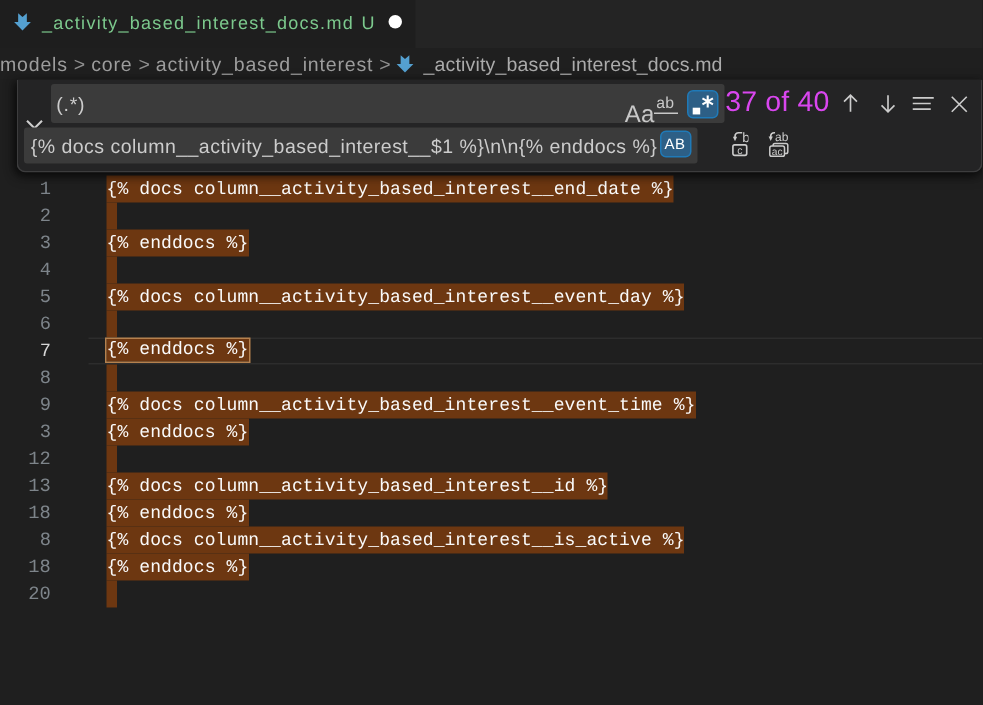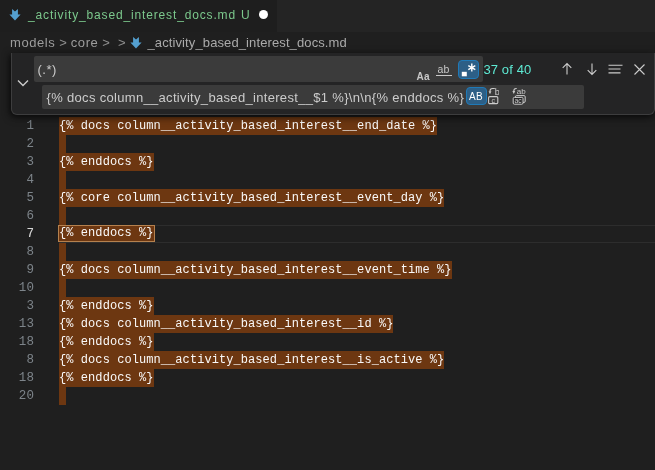--- a/index.html
+++ b/index.html
@@ -5,94 +5,95 @@
   * { margin:0; padding:0; box-sizing:border-box; }
   html,body { width:655px; height:470px; background:#1f1f1f; overflow:hidden;
     font-family:"Liberation Sans", sans-serif; }
   
   .tabbar { height:32px; background:#242424; display:flex; }
   .tab { width:277px; height:32px; background:#1e1e1e; display:flex; align-items:center; padding-left:9px; }
   .tab .label { margin-left:7px; font-size:12px; color:#7cc98d; letter-spacing:0.85px; position:relative; top:-1.4px; }
   .tab .u { margin-left:5px; font-size:12px; color:#7cc98d; position:relative; top:-1.4px; }
   .tab .dot { margin-left:9px; width:9px; height:9px; border-radius:50%; background:#fff; position:relative; top:-1.1px; }
   
-  .crumbs { height:21px; background:#1f1f1f; display:flex; align-items:center; padding-left:10px;
+  .crumbs { height:21px; background:#1f1f1f; display:flex; align-items:center; 
     font-size:13px; color:#9d9d9d; letter-spacing:0.55px; }
   .crumbs .sep { margin:0 4px; color:#8f8f8f; font-size:13px; letter-spacing:0; }
   .crumbs svg { margin-right:6px; }
   
   .editor { position:relative; height:417px; }
   .lines { padding-top:63.5px; }
   .r { height:18px; position:relative; white-space:pre;
        font-family:"Liberation Mono", monospace; font-size:12px; line-height:18px; color:#fafafa; letter-spacing:0.07px; }
   .n { position:absolute; left:0; top:0; width:34px; text-align:right; color:#7d848a; font-size:12.5px; }
-  .t { position:absolute; left:59px; top:0; }
+  .t { position:absolute; left:71px; top:0; }
   .h { background:#6d3711; }
   .curnum { color:#d6d6d6; }
   .curbox { outline:1px solid #b5814e; outline-offset:0; top:1.5px; height:14.5px; line-height:15px; }
   .cline { position:absolute; left:59px; right:0; top:0; height:18px;
      border-top:1px solid #2d2d2d; border-bottom:1px solid #2d2d2d; }
   
   .fw { position:absolute; top:0; left:10.5px; width:644px; height:62px; background:#242425;
     border:1px solid #3d3d3e; border-top:none; border-radius:0 0 6px 6px;
     box-shadow:0 2px 8px rgba(0,0,0,0.5), -2px 2px 5px rgba(0,0,0,0.35); z-index:5; }
   .fw .chev { position:absolute; left:5px; top:26px; }
   .finput { position:absolute; left:22px; top:3px; width:449px; height:26px; background:#3b3b3b; border-radius:2px; }
-  .rinput { position:absolute; left:30px; top:32px; width:542px; height:24px; background:#3b3b3b; border-radius:2px;text-align:right; }
+  .rinput { position:absolute; left:4px; top:32px; width:449px; height:24px; background:#3b3b3b; border-radius:2px;text-align:right; }
   .itext { position:absolute; left:5px; top:0; bottom:0; display:flex; align-items:center;
     font-size:13px; color:#cccccc; white-space:pre; }
   .optAa { position:absolute; left:383px; top:15px; bottom:0; display:flex; align-items:center;
-    font-size:10px; color:#c8c8c8; letter-spacing:0.2px;font-weight:bold; }
+    font-size:16px; color:#c8c8c8; letter-spacing:0.2px; }
   .optab { position:absolute; left:402px; top:0; bottom:0; display:flex; align-items:center;
     font-size:10.5px; color:#c8c8c8; letter-spacing:0.2px; }
   .optab span { border-bottom:1px solid #c8c8c8; padding:0 2px 0px 2px; }
   .togglebox { position:absolute; width:21px; height:19px; background:#2d5f86; border:1px solid #1f7ab8;
     border-radius:4px; display:flex; align-items:center; justify-content:center; }
   .regexbox { left:424px; top:4px; }
   .abbox { left:424px; top:2px; height:18px; font-size:10px; color:#fff; letter-spacing:0.3px; }
   .count { position:absolute; left:472px; top:0; height:32px; display:flex; align-items:center;
-    font-size:13px; color:#5eead4; letter-spacing:0.1px; }
+    font-size:19px; color:#d946ef; letter-spacing:0.1px; }
   .ic { position:absolute; top:0; height:32px; width:20px; display:flex; align-items:center; justify-content:center; }
 </style>
 </head>
 <body>
   <div class="tabbar">
     <div class="tab">
       <svg style="position:relative; top:-1.2px;" width="12" height="13" viewBox="0 0 12 13">
         <path d="M3.1,0.9 L6,3.4 L8.9,0.9 L8.9,6.6 L11.6,6.6 L6,12.4 L0.4,6.6 L3.1,6.6 Z" fill="#54a0d0"></path>
       </svg>
       <span class="label">_activity_based_interest_docs.md</span>
       <span class="u">U</span>
       <span class="dot"></span>
     </div>
   </div>
   <div class="crumbs">
     <span>models</span>
     <span class="sep">&gt;</span>
     <span>core</span>
     <span class="sep">&gt;</span>
+    <span>activity_based_interest</span>
     <span class="sep">&gt;</span>
     <svg width="12" height="13" viewBox="0 0 12 13">
       <path d="M3.1,0.9 L6,3.4 L8.9,0.9 L8.9,6.6 L11.6,6.6 L6,12.4 L0.4,6.6 L3.1,6.6 Z" fill="#54a0d0"></path>
     </svg>
     <span style="color:#ababab; letter-spacing:0.11px;">_activity_based_interest_docs.md</span>
   </div>
   <div class="editor">
     <div class="lines">
       <div class="r"><span class="n">1</span><span class="t h">{% docs column__activity_based_interest__end_date %}</span></div>
       <div class="r"><span class="n">2</span><span class="t h"> </span></div>
       <div class="r"><span class="n">3</span><span class="t h">{% enddocs %}</span></div>
       <div class="r"><span class="n">4</span><span class="t h"> </span></div>
-      <div class="r"><span class="n">5</span><span class="t h">{% core column__activity_based_interest__event_day %}</span></div>
+      <div class="r"><span class="n">5</span><span class="t h">{% docs column__activity_based_interest__event_day %}</span></div>
       <div class="r"><span class="n">6</span><span class="t h"> </span></div>
       <div class="r"><span class="cline"></span><span class="n curnum">7</span><span class="t h curbox">{% enddocs %}</span></div>
       <div class="r"><span class="n">8</span><span class="t h"> </span></div>
       <div class="r"><span class="n">9</span><span class="t h">{% docs column__activity_based_interest__event_time %}</span></div>
-      <div class="r"><span class="n">10</span><span class="t h"> </span></div>
       <div class="r"><span class="n">3</span><span class="t h">{% enddocs %}</span></div>
+      <div class="r"><span class="n">12</span><span class="t h"> </span></div>
       <div class="r"><span class="n">13</span><span class="t h">{% docs column__activity_based_interest__id %}</span></div>
       <div class="r"><span class="n">18</span><span class="t h">{% enddocs %}</span></div>
       <div class="r"><span class="n">8</span><span class="t h">{% docs column__activity_based_interest__is_active %}</span></div>
       <div class="r"><span class="n">18</span><span class="t h">{% enddocs %}</span></div>
       <div class="r"><span class="n">20</span><span class="t h"> </span></div>
     </div>
     <div class="fw">
       <svg class="chev" width="12" height="8" viewBox="0 0 12 8">
         <path d="M1,1.5 L6,6.5 L11,1.5" stroke="#cccccc" stroke-width="1.4" fill="none"></path>
       </svg>

